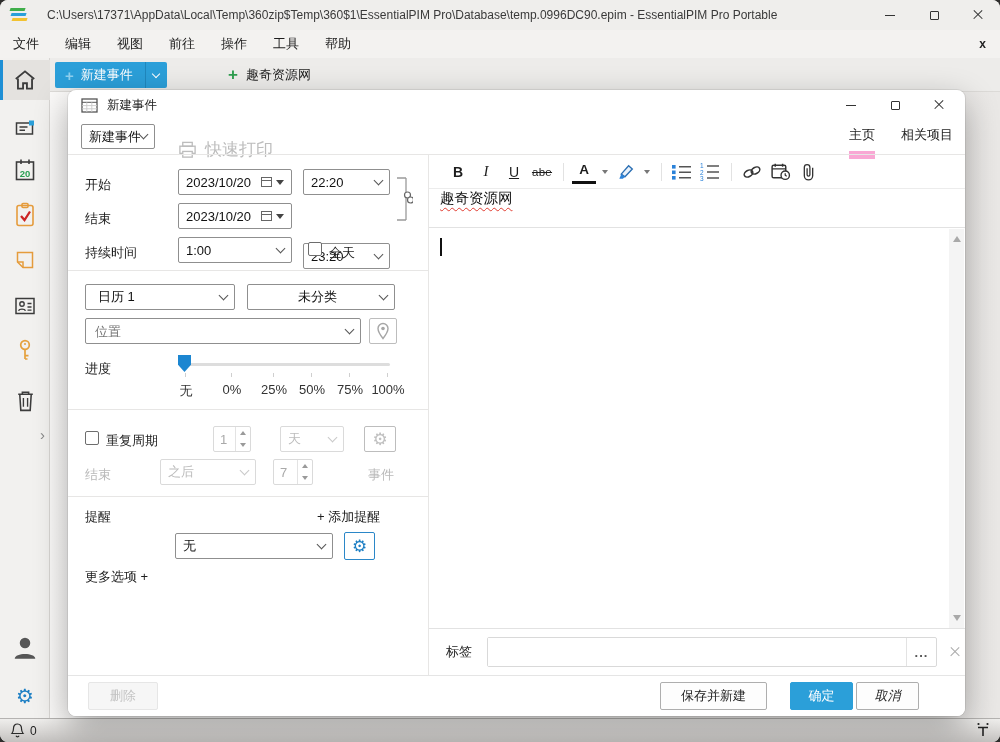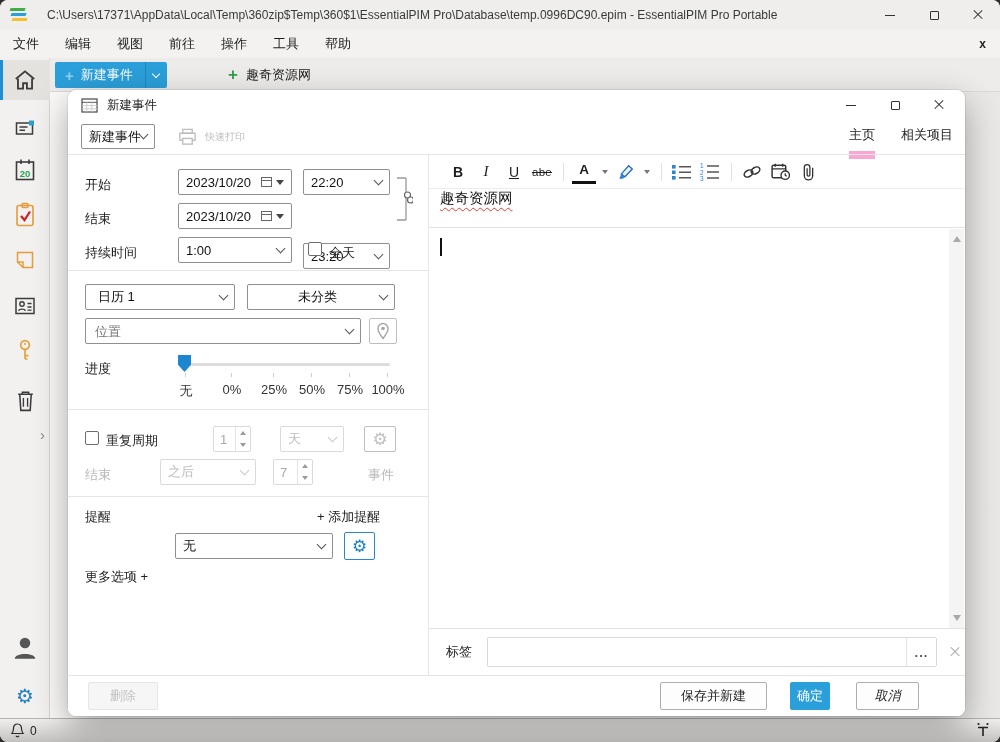--- a/index.html
+++ b/index.html
@@ -57,21 +57,21 @@
   .dlg-titlebar{position:absolute;left:0;top:0;right:0;height:30px;display:flex;align-items:center;padding-left:13px;font-size:12.5px;color:#1d1d1d;}
   .dlg-titlebar .ttl{margin-left:9px;}
   .dlg-btns{margin-left:auto;display:flex;height:100%;margin-right:4px;}
   .dlg-tools{position:absolute;left:0;top:30px;right:0;height:35px;}
   .combo{border:1px solid #8f8f8f;background:#fff;border-radius:2px;display:flex;align-items:center;
     padding:0 7px;font-size:13px;color:#111;position:absolute;}
   .combo .val{flex:1;white-space:nowrap;overflow:hidden;}
   .chev{width:7px;height:7px;border-left:1.3px solid #555;border-bottom:1.3px solid #555;transform:rotate(-45deg);margin-top:-4px;flex:none;}
   .combo.disabled{border-color:#dadada;color:#bdbdbd;}
   .combo.disabled .chev{border-color:#c9c9c9;}
-  .quickprint{position:absolute;left:110px;top:8px;display:flex;align-items:center;font-size:10px;color:#bdbdbd;}
+  .quickprint{position:absolute;left:110px;top:18px;display:flex;align-items:center;font-size:17px;color:#bdbdbd;}
   .quickprint span{margin-left:8px;}
   .tabs{position:absolute;right:12px;top:6px;display:flex;font-size:13px;}
   .tab{margin-left:26px;padding-bottom:7px;color:#1d1d1d;position:relative;}
   .tab.active{border-bottom:8px solid #f9a8d4;}
   .dlg-hr{position:absolute;left:0;right:0;height:1px;background:#e7e6e5;}
   .vdiv{position:absolute;top:65px;left:360px;width:1px;bottom:41px;background:#e7e6e5;}
   
   .flabel{position:absolute;font-size:13px;color:#1d1d1d;white-space:nowrap;}
   .flabel.dim{color:#b9b9b9;}
   .datebox .dgrid{width:11px;height:10px;border:1px solid #666;position:relative;margin:0 4px 0 4px;flex:none;}
@@ -517,18 +517,18 @@
       <span class="tagsinput">
         <input value="" style="">
         <span class="tags-more">...</span>
       </span>
       <span class="tags-clear"></span>
     </div>
 
     <div class="dlg-bottom">
       <span class="pbtn disabled" style="left:20px;width:70px;">删除</span>
       <span class="pbtn ghost" style="left:592px;width:107px;">保存并新建</span>
-      <span class="pbtn primary" style="left:722px;width:40px;">确定</span>
+      <span class="pbtn primary" style="left:722px;width:63px;">确定</span>
       <span class="pbtn ghost" style="left:788px;width:63px;font-style:italic;">取消</span>
     </div>
   </div>
 
 </div>
 
 </body></html>

